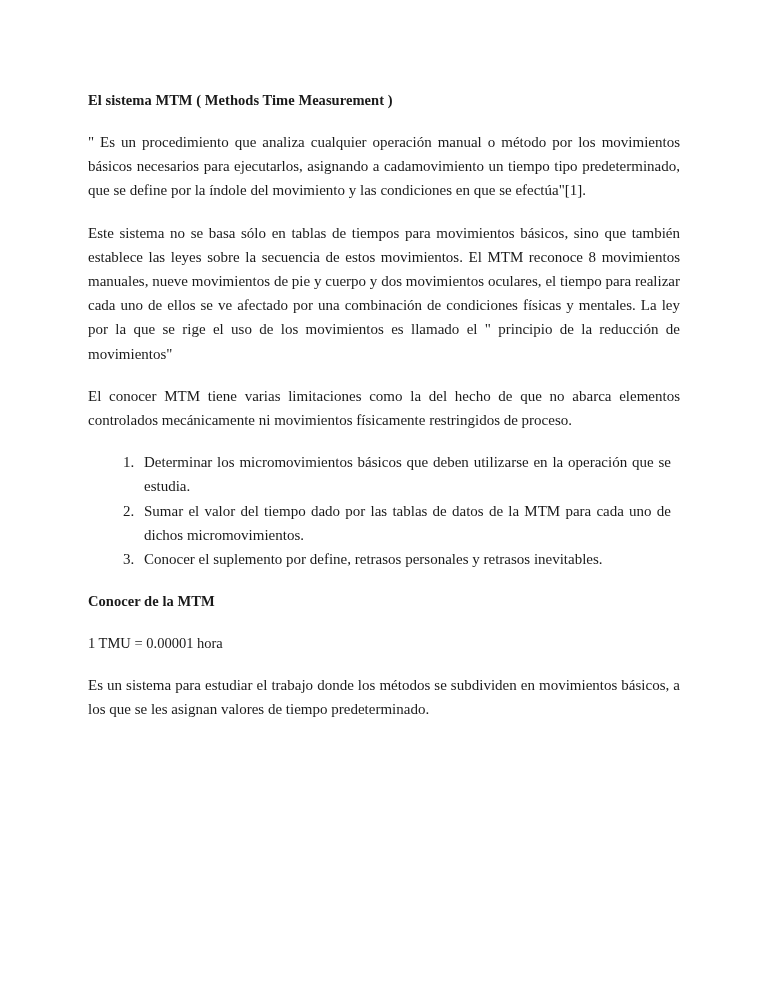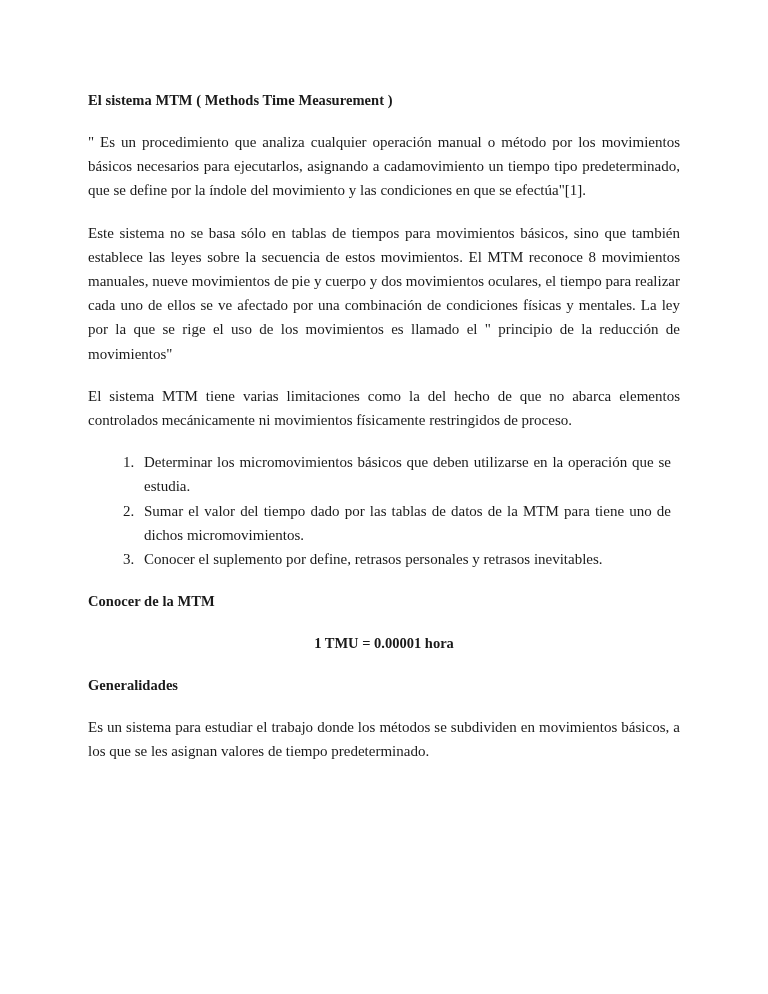--- a/index.html
+++ b/index.html
@@ -42,24 +42,23 @@
     margin: 0 0 18px 0;
     text-align: justify;
     text-justify: inter-word;
     hyphens: none;
   }
   p.para:last-child {
     margin-bottom: 0;
   }
   p.bold-line {
     font-size: 14.5px;
-    font-weight: bold;
+    font-weight: normal;
     line-height: 24px;
     margin: 0 0 18px 0;
-    text-align: center;
   }
   ol.proc-list {
     margin: 0 9px 18px 0;
     padding-left: 50px;
     font-size: 15px;
     line-height: 24.2px;
   }
   ol.proc-list li {
     margin: 0 0 0 0;
     padding-left: 6px;
@@ -72,34 +71,33 @@
 
 <div class="page">
   <div class="doc-body">
 
     <h2 class="heading tight-top">El sistema MTM ( Methods Time Measurement )</h2>
 
     <p class="para">" Es un procedimiento que analiza cualquier operación manual o método por los movimientos básicos necesarios para ejecutarlos, asignando a cadamovimiento un tiempo tipo predeterminado, que se define por la índole del movimiento y las condiciones en que se efectúa"[1].</p>
 
     <p class="para">Este sistema no se basa sólo en tablas de tiempos para movimientos básicos, sino que también establece las leyes sobre la secuencia de estos movimientos. El MTM reconoce 8 movimientos manuales, nueve movimientos de pie y cuerpo y dos movimientos oculares, el tiempo para realizar cada uno de ellos se ve afectado por una combinación de condiciones físicas y mentales. La ley por la que se rige el uso de los movimientos es llamado el " principio de la reducción de movimientos"</p>
 
-    <p class="para">El sistema MTM tiene varias limitaciones como la del hecho de que no abarca elementos controlados mecánicamente ni movimientos físicamente restringidos de proceso.</p>
+    <p class="para">El conocer MTM tiene varias limitaciones como la del hecho de que no abarca elementos controlados mecánicamente ni movimientos físicamente restringidos de proceso.</p>
 
 
     <ol class="proc-list">
       <li>Determinar los micromovimientos básicos que deben utilizarse en la operación que se estudia.</li>
-      <li>Sumar el valor del tiempo dado por las tablas de datos de la MTM para tiene uno de dichos micromovimientos.</li>
+      <li>Sumar el valor del tiempo dado por las tablas de datos de la MTM para cada uno de dichos micromovimientos.</li>
       <li>Conocer el suplemento por define, retrasos personales y retrasos inevitables.</li>
     </ol>
 
 
     <h2 class="heading">Conocer de la MTM</h2>
 
 
 
     <p class="bold-line">1 TMU = 0.00001 hora</p>
 
-    <h2 class="heading">Generalidades</h2>
 
     <p class="para">Es un sistema para estudiar el trabajo donde los métodos se subdividen en movimientos básicos, a los que se les asignan valores de tiempo predeterminado.</p>
 
   </div>
 </div>
 
 </body></html>

